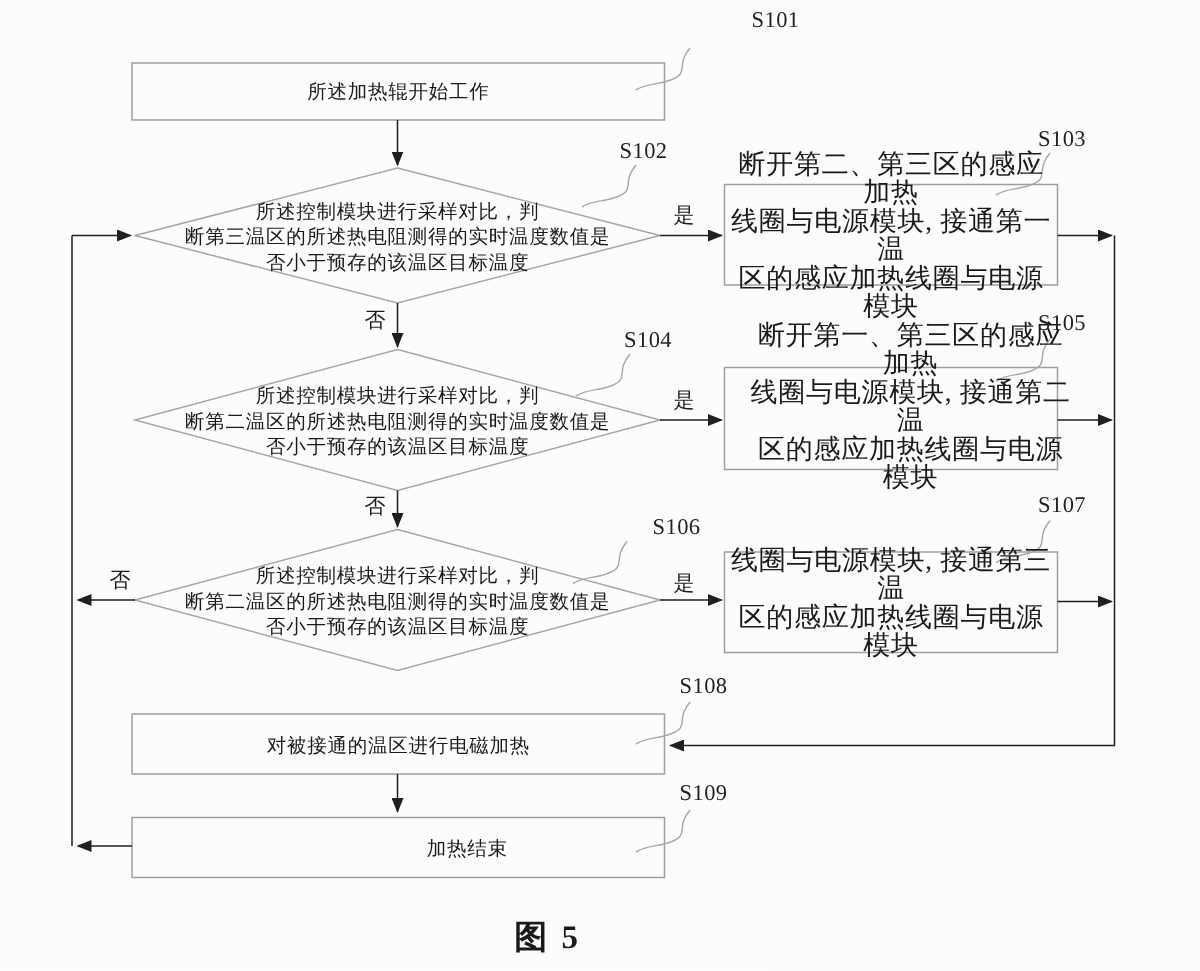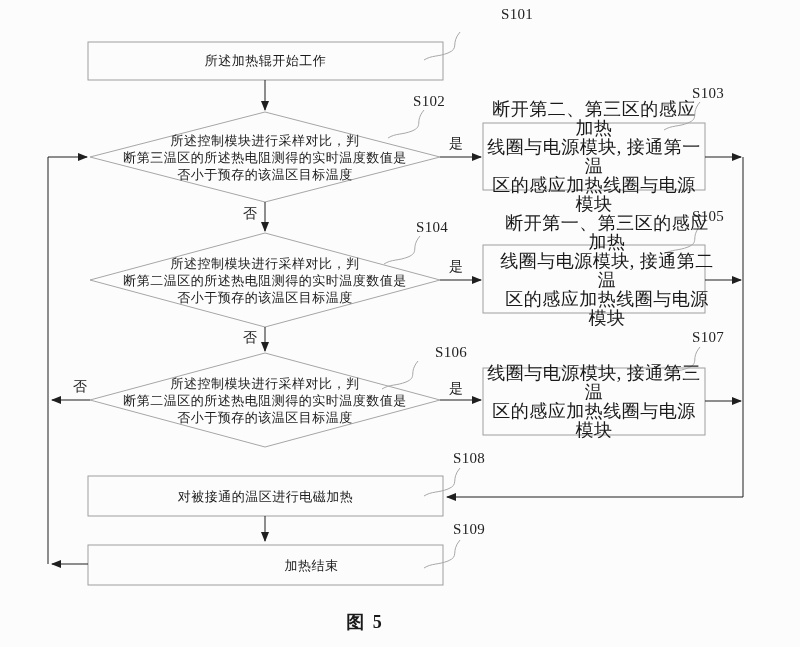--- a/index.html
+++ b/index.html
@@ -35,21 +35,21 @@
   }
   .branch {
     position: absolute;
     z-index: 1;
     font-size: 14px;
     color: #1a1a1a;
   }
   .caption {
     position: absolute;
     z-index: 1;
-    font-size: 18px;
+    font-size: 22px;
     font-weight: 600;
     letter-spacing: 2px;
   }
 </style>
 </head>
 <body>
 
 <div class="canvas">
 
   <svg class="layer" width="800" height="647" viewBox="0 0 800 647">

